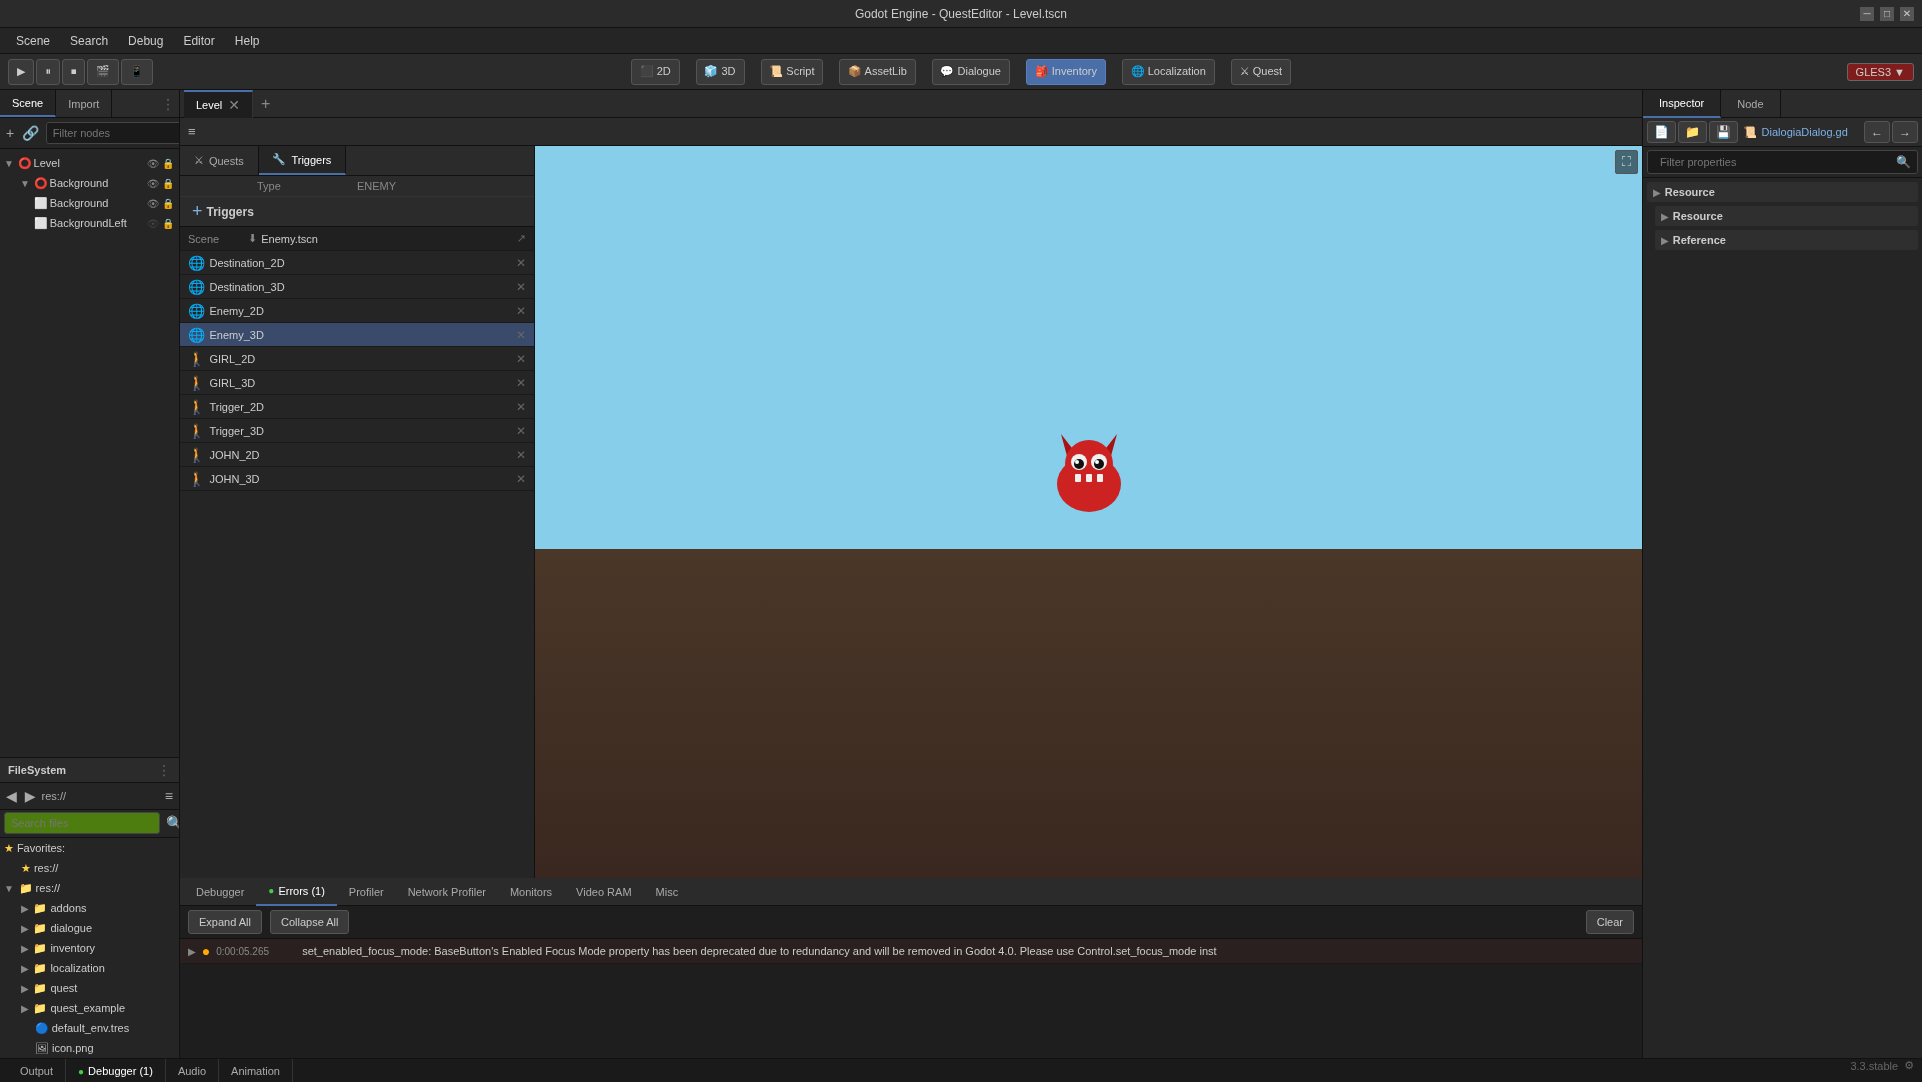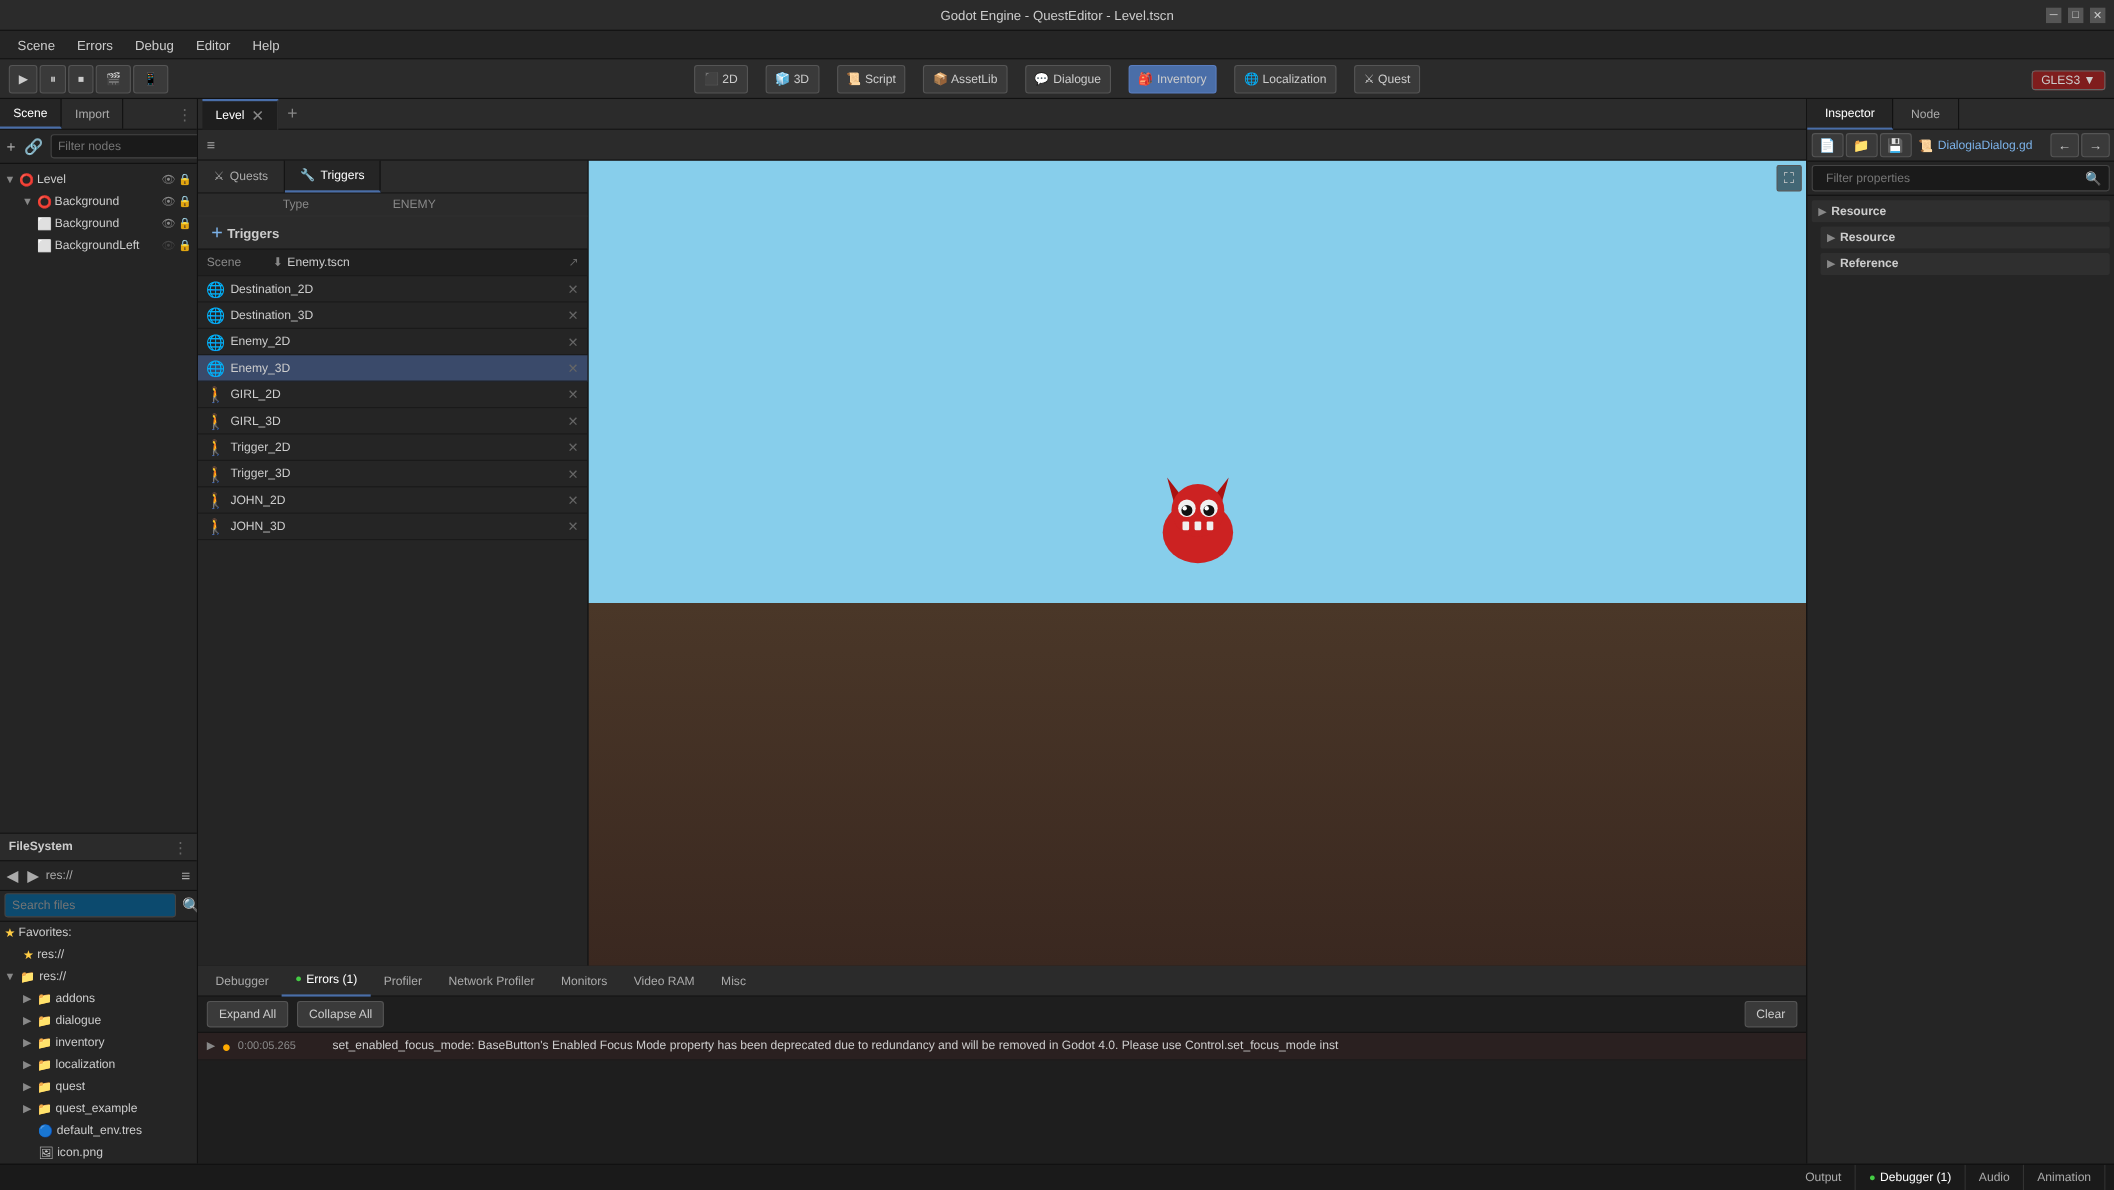--- a/index.html
+++ b/index.html
@@ -222,21 +222,21 @@
     }
     .filesystem-toolbar {
       display: flex;
       align-items: center;
       padding: 3px 4px;
       gap: 4px;
       border-bottom: 1px solid #111;
     }
     .fs-search {
       flex: 1;
-      background: #0c4a6e;
+      background: #4d7c0f;
       border: 1px solid #444;
       color: #ccc;
       padding: 2px 6px;
       border-radius: 3px;
       font-size: 11px;
       height: 22px;
     }
     .fs-tree {
       overflow-y: auto;
       max-height: 250px;
@@ -578,26 +578,25 @@
     }
     .error-arrow { color: #888; font-size: 10px; }
     .error-time { color: #888; font-size: 10px; min-width: 80px; }
     .error-msg { color: #cccccc; flex: 1; overflow: hidden; text-overflow: ellipsis; white-space: nowrap; }
 
     
     .status-bar {
       background: #1a1a1a;
       height: 24px;
       display: flex;
-      align-items: flex-end;
+      align-items: flex-start;
       padding: 0 8px;
       border-top: 1px solid #111;
       font-size: 11px;
       color: #888;
-      flex-direction: column;
     }
     .debug-tabs-bottom {
       display: flex;
       gap: 0;
     }
     .bottom-tab {
       padding: 2px 12px;
       cursor: pointer;
       color: #aaa;
       font-size: 11px;
@@ -637,21 +636,21 @@
   <span class="title-bar-text">Godot Engine - QuestEditor - Level.tscn</span>
   <div class="title-bar-controls">
     <button class="title-btn">─</button>
     <button class="title-btn">□</button>
     <button class="title-btn">✕</button>
   </div>
 </div>
 
 <div class="menu-bar">
   <span class="menu-item">Scene</span>
-  <span class="menu-item">Errors</span>
+  <span class="menu-item">Search</span>
   <span class="menu-item">Debug</span>
   <span class="menu-item">Editor</span>
   <span class="menu-item">Help</span>
 </div>
 
 <div class="toolbar">
   <div class="toolbar-left">
     <button class="tool-btn">▶</button>
     <button class="tool-btn">⏸</button>
     <button class="tool-btn">⏹</button>

